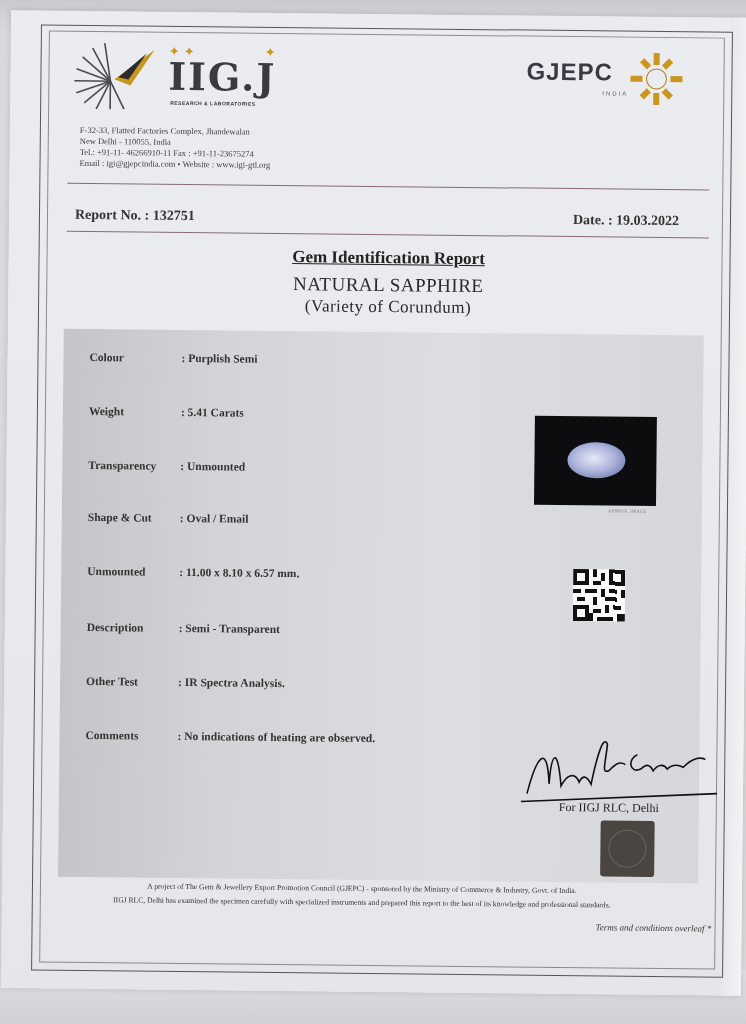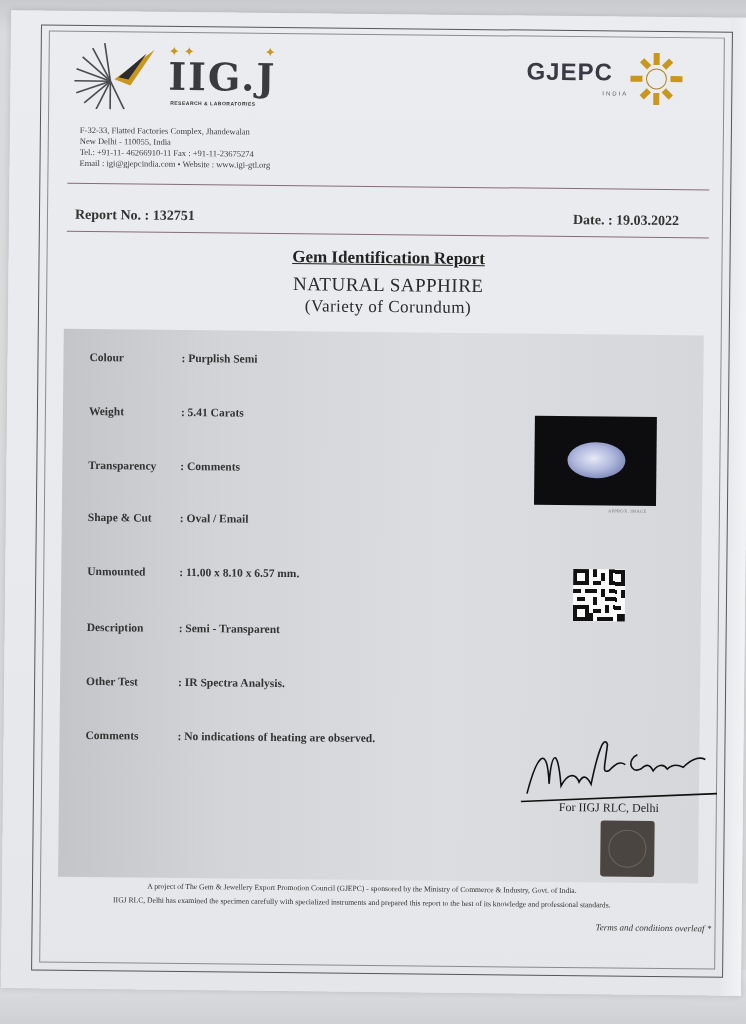--- a/index.html
+++ b/index.html
@@ -135,21 +135,21 @@
   </div>
 
   <div class="panel">
     <div class="field" style="top:22px;">
       <span class="lbl">Colour</span><span class="val">: Purplish Semi</span>
     </div>
     <div class="field" style="top:76px;">
       <span class="lbl">Weight</span><span class="val">: 5.41 Carats</span>
     </div>
     <div class="field" style="top:130px;">
-      <span class="lbl">Transparency</span><span class="val">: Comments</span>
+      <span class="lbl">Transparency</span><span class="val">: Unmounted</span>
     </div>
     <div class="field" style="top:182px;">
       <span class="lbl">Shape &amp; Cut</span><span class="val">: Oval / Email</span>
     </div>
     <div class="field" style="top:236px;">
       <span class="lbl">Unmounted</span><span class="val">: 11.00 x 8.10 x 6.57 mm.</span>
     </div>
     <div class="field" style="top:292px;">
       <span class="lbl">Description</span><span class="val">: Semi - Transparent</span>
     </div>

